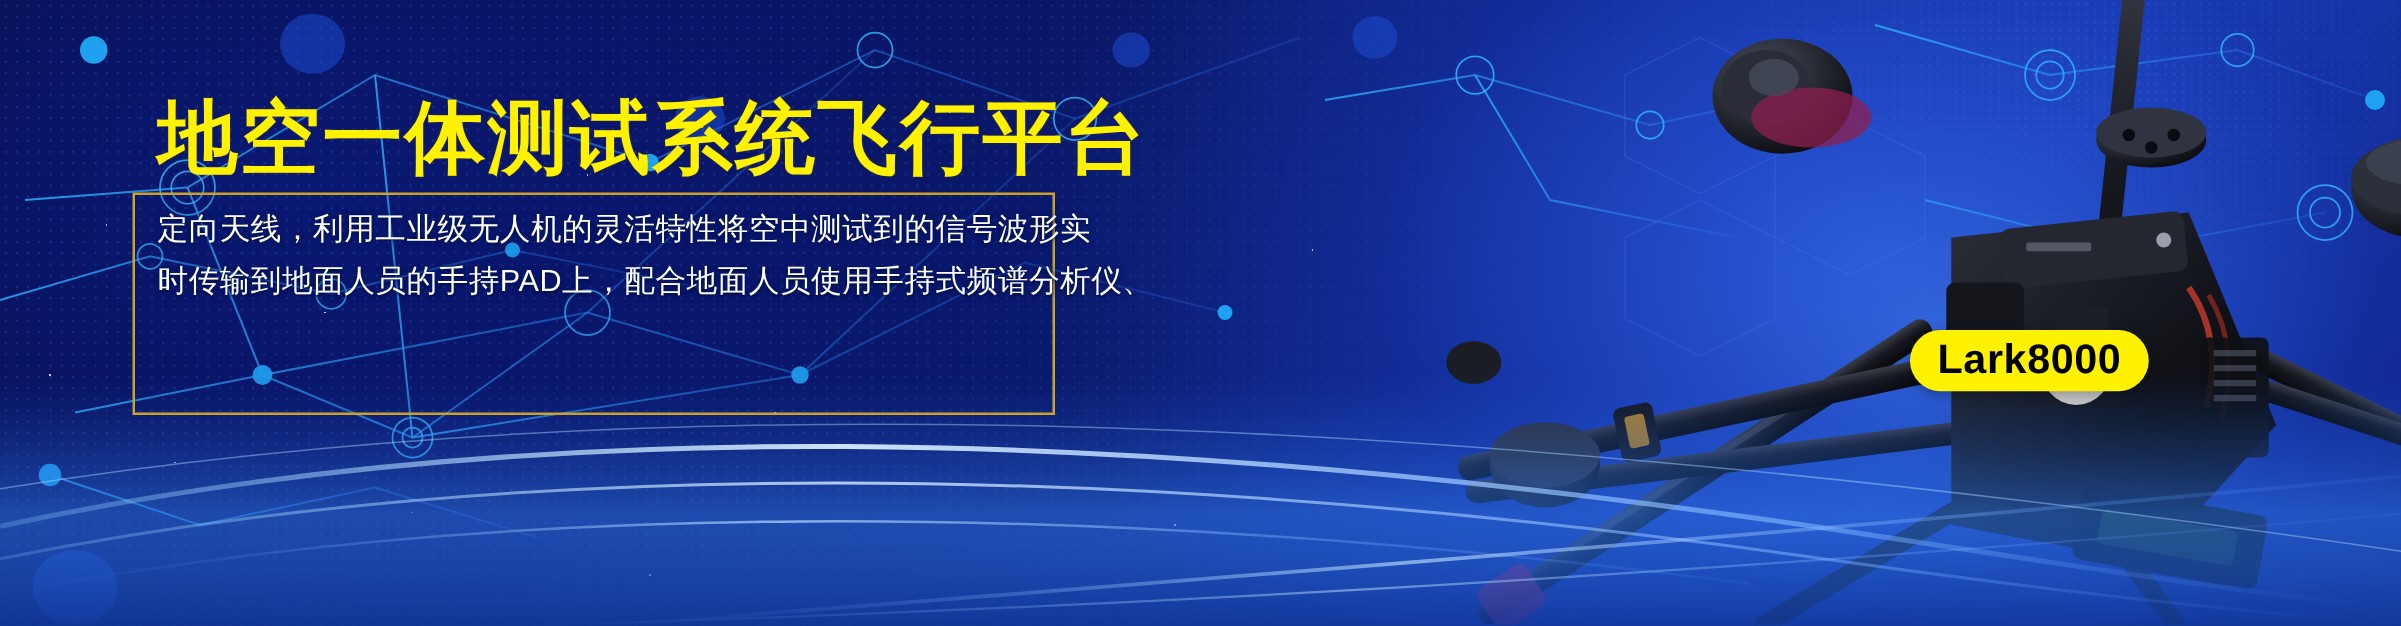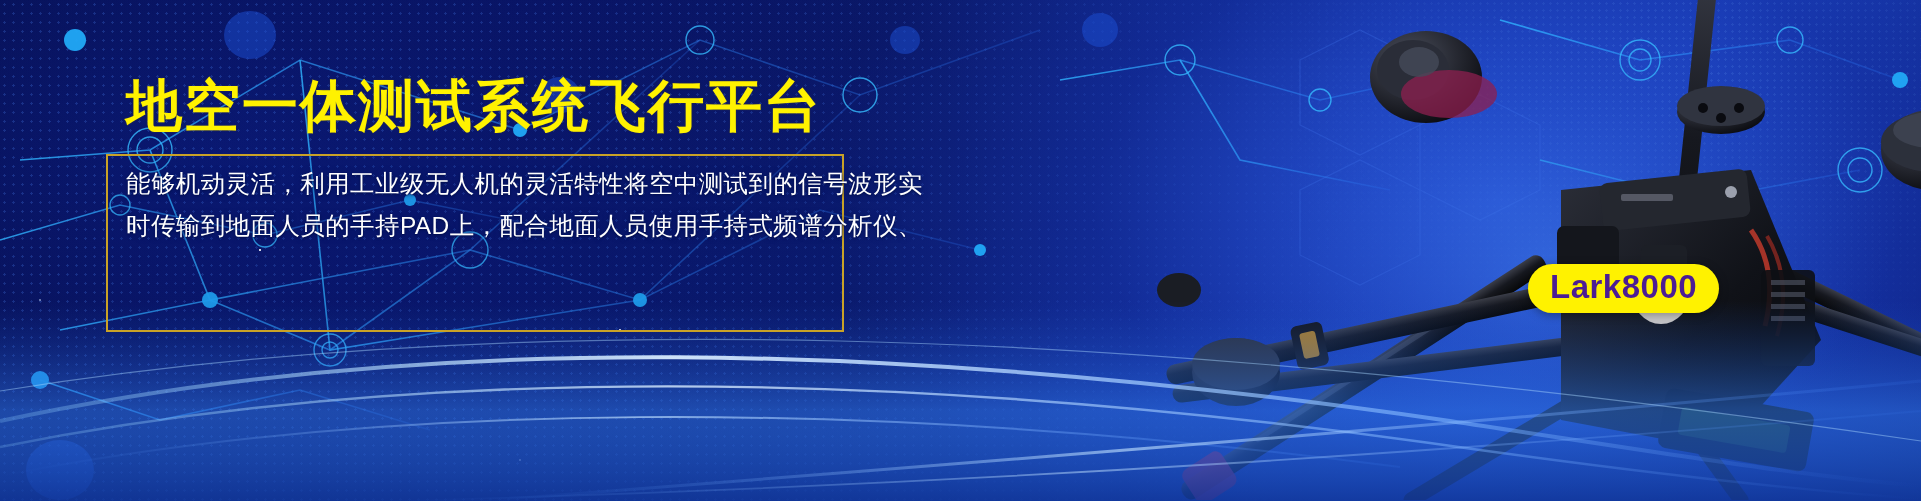--- a/index.html
+++ b/index.html
@@ -58,21 +58,21 @@
   .swoosh { position: absolute; left: 0; bottom: 0; width: 1921px; height: 230px; }
 
   
   .drone { position: absolute; right: -40px; top: -20px; width: 1000px; height: 520px; }
 
   
   .title {
     position: absolute;
     left: 126px;
     top: 78px;
-    font-size: 56px;
+    font-size: 64px;
     font-weight: 700;
     letter-spacing: 2px;
     color: #FFF200;
     line-height: 1;
     white-space: nowrap;
     text-shadow: 0 0 2px rgba(120,90,0,0.35);
   }
   .desc-box {
     position: absolute;
     left: 106px;
@@ -97,21 +97,21 @@
     white-space: nowrap;
     text-shadow: 0 0 6px rgba(0,20,90,0.9), 0 1px 2px rgba(0,10,60,0.8);
   }
   .badge {
     position: absolute;
     left: 1528px;
     top: 264px;
     padding: 4px 22px 7px 22px;
     background: #FFF200;
     border-radius: 26px;
-    color: #4c1d95;
+    color: #000000;
     font-size: 33px;
     font-weight: 700;
     letter-spacing: 0.5px;
     line-height: 1.15;
     box-shadow: 0 2px 10px rgba(0,0,0,0.35);
   }
 </style>
 </head>
 <body>
 
@@ -319,19 +319,19 @@
     <path d="M1921 110 C1500 150 1000 190 480 230" stroke="url(#sw2)" stroke-width="3" fill="none" opacity="0.75"></path>
     <path d="M1921 140 C1480 178 980 214 400 230" stroke="url(#sw2)" stroke-width="1.8" fill="none" opacity="0.6"></path>
     <path d="M0 120 C500 40 1100 50 1921 170" stroke="#a9d6ff" stroke-width="1.2" fill="none" opacity="0.45"></path>
   </svg>
 
   <div class="title">地空一体测试系统飞行平台</div>
 
   <div class="desc-box"></div>
 
   <div class="desc-text">
-    <div class="desc-line">能够机动灵活，利用工业级无人机的灵活特性将空中测试到的信号波形实</div>
+    <div class="desc-line">定向天线，利用工业级无人机的灵活特性将空中测试到的信号波形实</div>
     <div class="desc-line">时传输到地面人员的手持PAD上，配合地面人员使用手持式频谱分析仪、</div>
   </div>
 
   <div class="badge">Lark8000</div>
 
 </div>
 
 </body></html>

